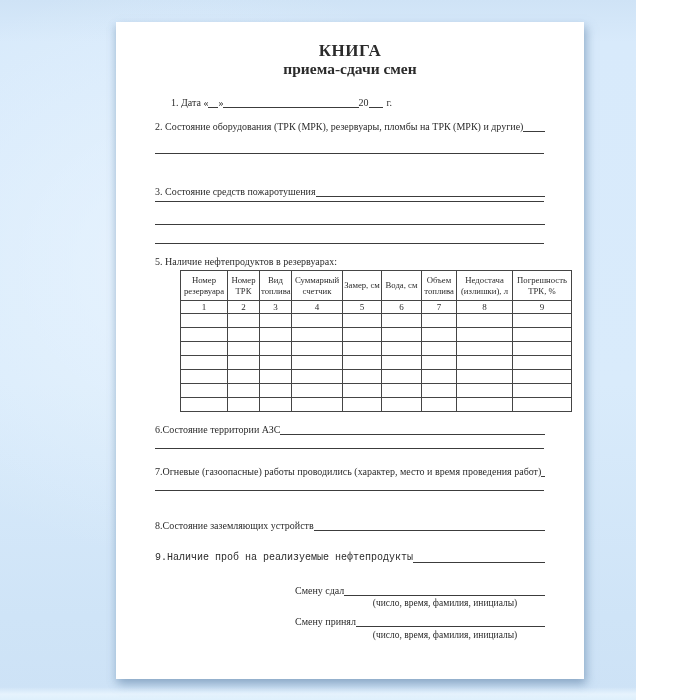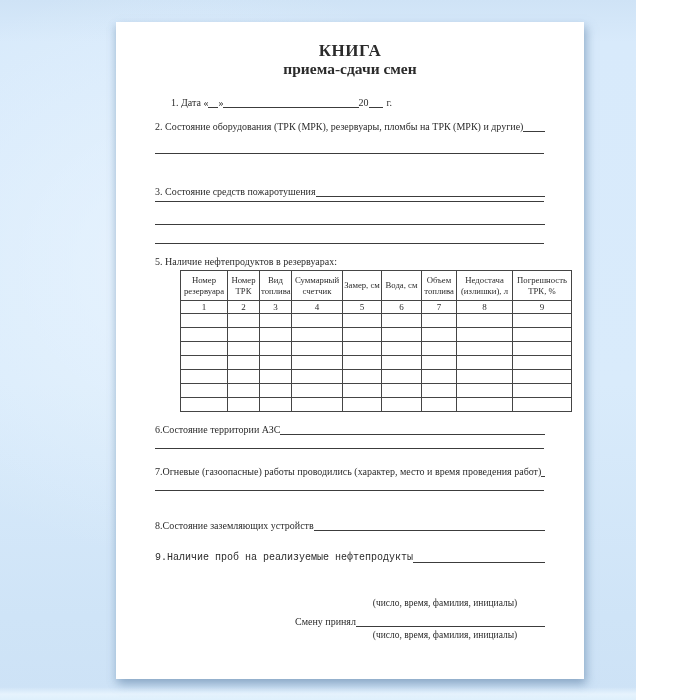--- a/index.html
+++ b/index.html
@@ -259,20 +259,24 @@
     <div class="fieldline pos-s8">
       <span class="txt">8.Состояние заземляющих устройств</span>
       <span class="fill grow"></span>
     </div>
 
     <div class="fieldline pos-s9">
       <span class="txt">9.Наличие проб на реализуемые нефтепродукты</span>
       <span class="fill grow"></span>
     </div>
 
+    <div class="sig-row pos-sig1">
+      <span class="txt">Смену сдал</span>
+      <span class="fill grow"></span>
+    </div>
     <div class="sig-note pos-note1">(число, время, фамилия, инициалы)</div>
 
     <div class="sig-row pos-sig2">
       <span class="txt">Смену принял</span>
       <span class="fill grow"></span>
     </div>
     <div class="sig-note pos-note2">(число, время, фамилия, инициалы)</div>
 
   </div>
 </div>

